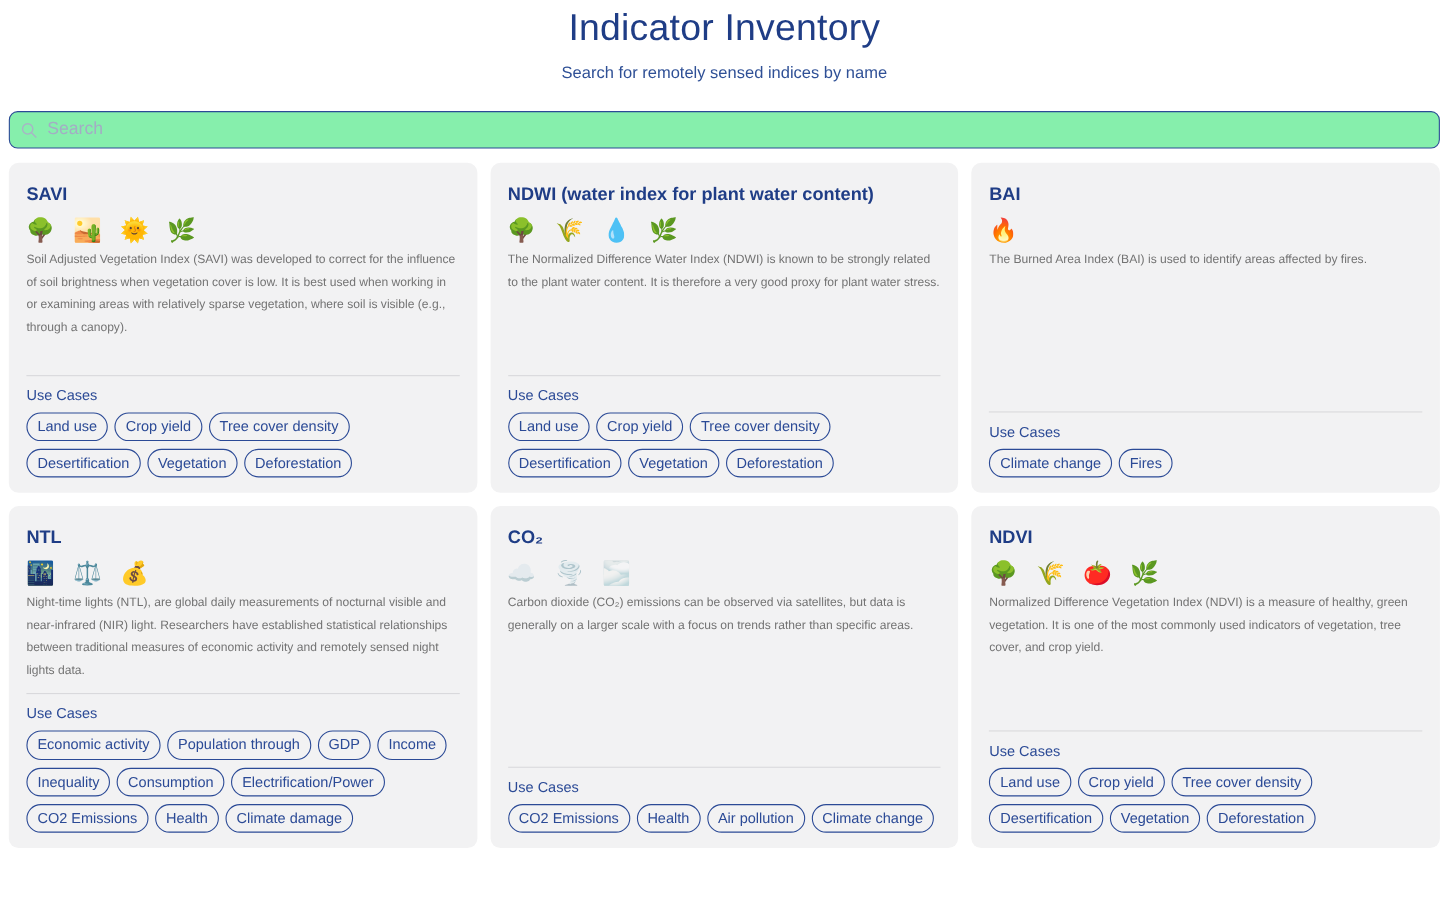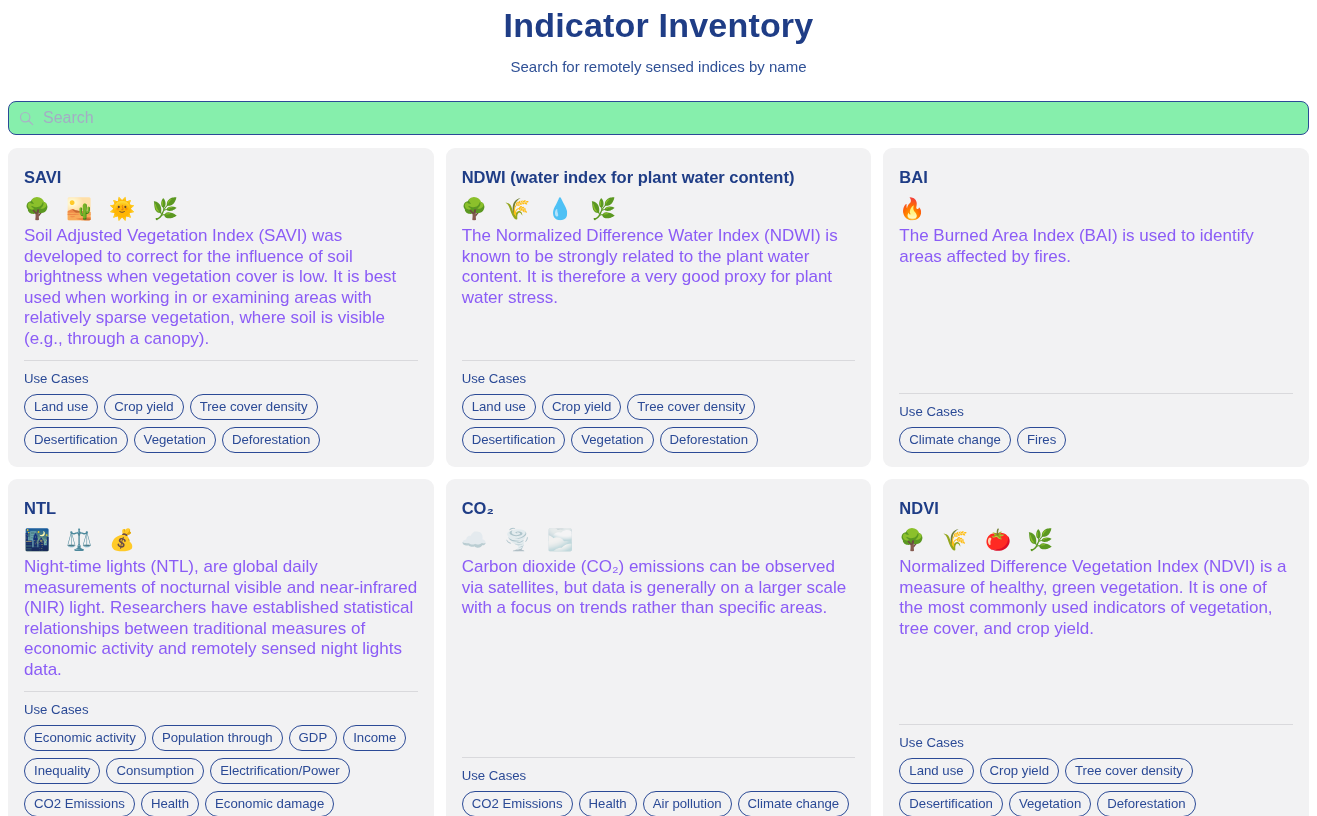--- a/index.html
+++ b/index.html
@@ -15,21 +15,21 @@
     font-family: "Liberation Sans", sans-serif;
     color: #2b4a96;
   }
 
   .page { width: 1317px; }
 
   
   .header { text-align: center; padding-top: 4px; }
   .page-title {
     font-size: 34px;
-    font-weight: 700;
+    font-weight: 400;
     color: #1f3d86;
     letter-spacing: 0.2px;
     margin: 0;
     line-height: 42px;
   }
   .page-subtitle {
     font-size: 15px;
     font-weight: 400;
     color: #2f5096;
     margin: 12px 0 0 0;
@@ -95,23 +95,23 @@
   .emoji-row {
     font-family: "DejaVu Sans", sans-serif;
     font-size: 21px;
     line-height: 30px;
     letter-spacing: 5px;
     margin-bottom: 2px;
     height: 30px;
     white-space: nowrap;
   }
   .card-desc {
-    font-size: 17px;
+    font-size: 11px;
     line-height: 20.6px;
-    color: #8b5cf6;
+    color: #737373;
     margin: 0;
     flex: 0 0 auto;
   }
   .card-spacer { flex: 1 1 auto; min-height: 10px; }
   .divider {
     border: 0;
     border-top: 1px solid #d9d9dc;
     margin: 0 0 9px 0;
     width: 100%;
   }
@@ -218,21 +218,21 @@
       <div class="tags">
           <span class="tag">Economic activity</span>
           <span class="tag">Population through</span>
           <span class="tag">GDP</span>
           <span class="tag">Income</span>
           <span class="tag">Inequality</span>
           <span class="tag">Consumption</span>
           <span class="tag">Electrification/Power</span>
           <span class="tag">CO2 Emissions</span>
           <span class="tag">Health</span>
-          <span class="tag">Economic damage</span>
+          <span class="tag">Climate damage</span>
         </div>
     </div>
 
     <div class="card">
       <div class="card-title">CO₂</div>
       <div class="emoji-row">☁️ 🌪️ 🌫️</div>
       <p class="card-desc">Carbon dioxide (CO₂) emissions can be observed via satellites, but data is generally on a larger scale with a focus on trends rather than specific areas.</p>
       <div class="card-spacer"></div>
       <hr class="divider">
       <div class="use-cases-label">Use Cases</div>

